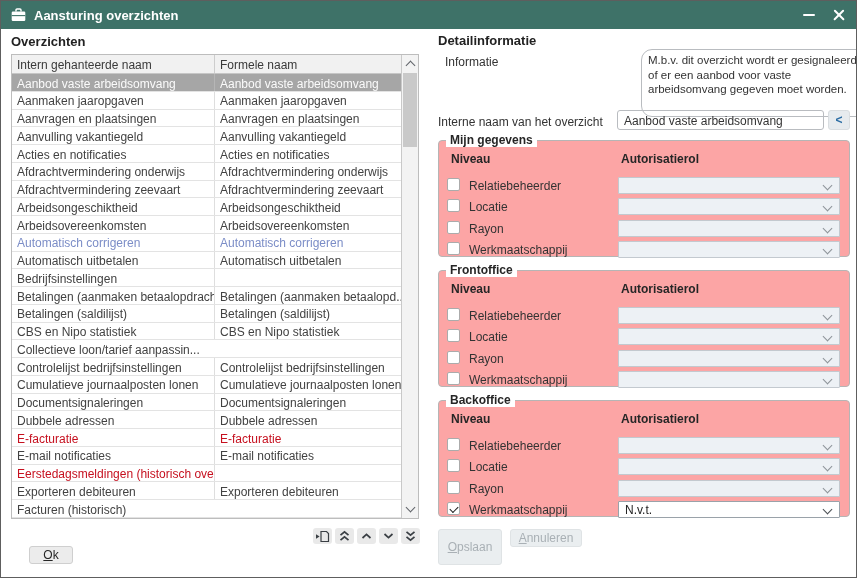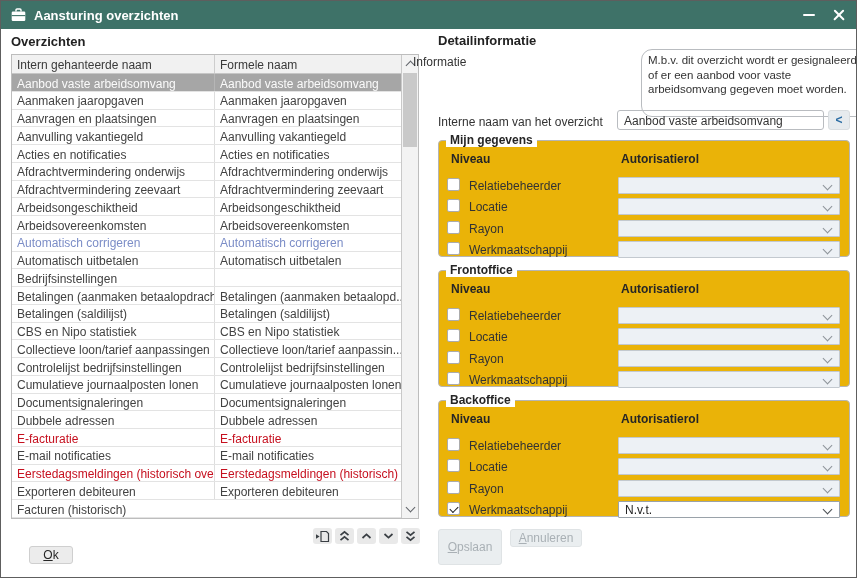--- a/index.html
+++ b/index.html
@@ -12,21 +12,21 @@
   .minbtn,.closebtn{width:14px;height:14px;position:relative;cursor:default;}
   .minbtn span{position:absolute;left:1px;top:6px;width:12px;height:2px;background:#fff;border-radius:1px;}
   .closebtn span{position:absolute;left:0px;top:6px;width:14px;height:2.4px;background:#fff;border-radius:1px;}
   .closebtn span:nth-child(1){transform:rotate(45deg);}
   .closebtn span:nth-child(2){transform:rotate(-45deg);}
   
   .seclabel{position:absolute;font-weight:bold;font-size:13px;color:#222;}
   #lbl-overzichten{left:10px;top:33px;}
   #lbl-detail{left:437px;top:32px;}
   .flabel{position:absolute;font-size:12px;color:#333;}
-  #lbl-informatie{left:412px;top:54px;}
+  #lbl-informatie{left:444px;top:54px;}
   #lbl-interne{left:437px;top:114px;}
   
   .table{position:absolute;left:10px;top:53px;width:408px;height:465px;border:1px solid #bdbdbd;box-sizing:border-box;display:flex;background:#fff;}
   .tcontent{width:389px;display:flex;flex-direction:column;}
   .thead{display:flex;height:19px;flex:none;background:#f1f1f1;border-bottom:1px solid #c6c6c6;box-sizing:border-box;color:#3a3a3a;}
   .th{padding:3px 0 0 5px;white-space:nowrap;overflow:hidden;box-sizing:border-box;}
   .th1{width:203px;border-right:1px solid #cdcdcd;}
   .th2{flex:1;}
   .tbody{flex:1;display:flex;flex-direction:column;overflow:hidden;}
   .row{display:flex;height:17.76px;flex:none;box-sizing:border-box;border-bottom:1px solid #e3e3e3;background:#fff;}
@@ -59,21 +59,21 @@
   .navbar{position:absolute;left:312px;top:527px;display:flex;gap:3px;}
   .navbtn{width:19px;height:16px;background:#e9e9e9;border:none;border-radius:3px;display:flex;align-items:center;justify-content:center;padding:0;}
   
   .textarea{position:absolute;left:616px;top:48px;width:231px;height:68px;border:1px solid #b9bcc0;border-radius:11px;box-sizing:border-box;
     padding:3px 6px;font-size:11.5px;line-height:14.5px;color:#333;overflow:hidden;margin-left:24px;}
   .input{position:absolute;left:616px;top:109px;width:207px;height:20px;border:1px solid #b9bcc0;border-radius:3px;box-sizing:border-box;
     padding:3px 6px 0 6px;font-size:12px;color:#333;white-space:nowrap;overflow:hidden;}
   .lookup{position:absolute;left:827px;top:109px;width:22px;height:20px;background:#e7ebee;border:1px solid #d9dde0;border-radius:3px;
     box-sizing:border-box;color:#2b6ca3;font-weight:bold;font-size:12px;text-align:center;line-height:17px;padding:0;}
   
-  .group{position:absolute;left:437px;width:412px;height:117px;border:1px solid #b5b5b5;border-radius:4px;box-sizing:border-box;background:#eab308;}
+  .group{position:absolute;left:437px;width:412px;height:117px;border:1px solid #b5b5b5;border-radius:4px;box-sizing:border-box;background:#fca5a5;}
   .g0{top:139px;} .g1{top:269px;text-align:center;} .g2{top:399px;}
   .gtitle{position:absolute;top:-8px;left:7px;background:#fff;padding:0 4px;font-weight:bold;font-size:12px;color:#262626;}
   .ghead{position:absolute;top:11px;font-weight:bold;font-size:12px;color:#262626;}
   .gh-niveau{left:12px;} .gh-rol{left:182px;}
   .grow{position:absolute;left:0;width:100%;height:17px;}
   .cb{position:absolute;left:8px;top:1px;width:13px;height:13px;border:1px solid #ababab;border-radius:2px;background:#fff;box-sizing:border-box;}
   .cb.checked::after{content:"";position:absolute;left:2px;top:2.5px;width:7px;height:4px;
     border-left:1.7px solid #1c1c1c;border-bottom:1.7px solid #1c1c1c;transform:rotate(-45deg);}
   .cblabel{position:absolute;left:30px;top:2px;font-size:12px;color:#333;}
   .select{position:absolute;left:179px;top:0;width:222px;height:17px;border:1px solid #c3c9cf;border-radius:1px;background:#edf1f5;
@@ -169,21 +169,20 @@
           </div>
           <div class="row">
             <div class="cell c1">Betalingen (saldilijst)</div>
             <div class="cell c2">Betalingen (saldilijst)</div>
           </div>
           <div class="row">
             <div class="cell c1">CBS en Nipo statistiek</div>
             <div class="cell c2">CBS en Nipo statistiek</div>
           </div>
           <div class="row">
-            <div class="cell c1">Collectieve loon/tarief aanpassingen</div>
             <div class="cell c2">Collectieve loon/tarief aanpassin...</div>
           </div>
           <div class="row">
             <div class="cell c1">Controlelijst bedrijfsinstellingen</div>
             <div class="cell c2">Controlelijst bedrijfsinstellingen</div>
           </div>
           <div class="row">
             <div class="cell c1">Cumulatieve journaalposten lonen</div>
             <div class="cell c2">Cumulatieve journaalposten lonen</div>
           </div>
@@ -198,21 +197,20 @@
           <div class="row red">
             <div class="cell c1">E-facturatie</div>
             <div class="cell c2">E-facturatie</div>
           </div>
           <div class="row">
             <div class="cell c1">E-mail notificaties</div>
             <div class="cell c2">E-mail notificaties</div>
           </div>
           <div class="row red">
             <div class="cell c1">Eerstedagsmeldingen (historisch ove...</div>
-            <div class="cell c2">Eerstedagsmeldingen (historisch)</div>
           </div>
           <div class="row">
             <div class="cell c1">Exporteren debiteuren</div>
             <div class="cell c2">Exporteren debiteuren</div>
           </div>
           <div class="row">
             <div class="cell c2">Facturen (historisch)</div>
           </div>
         </div>
     </div>

